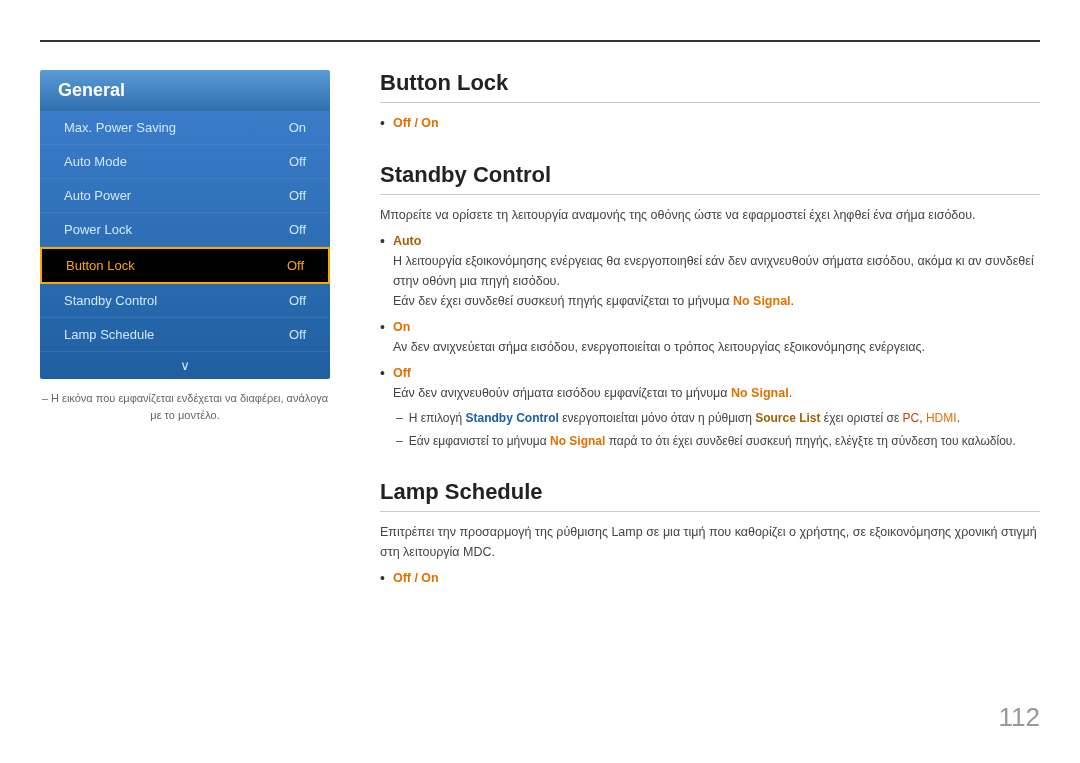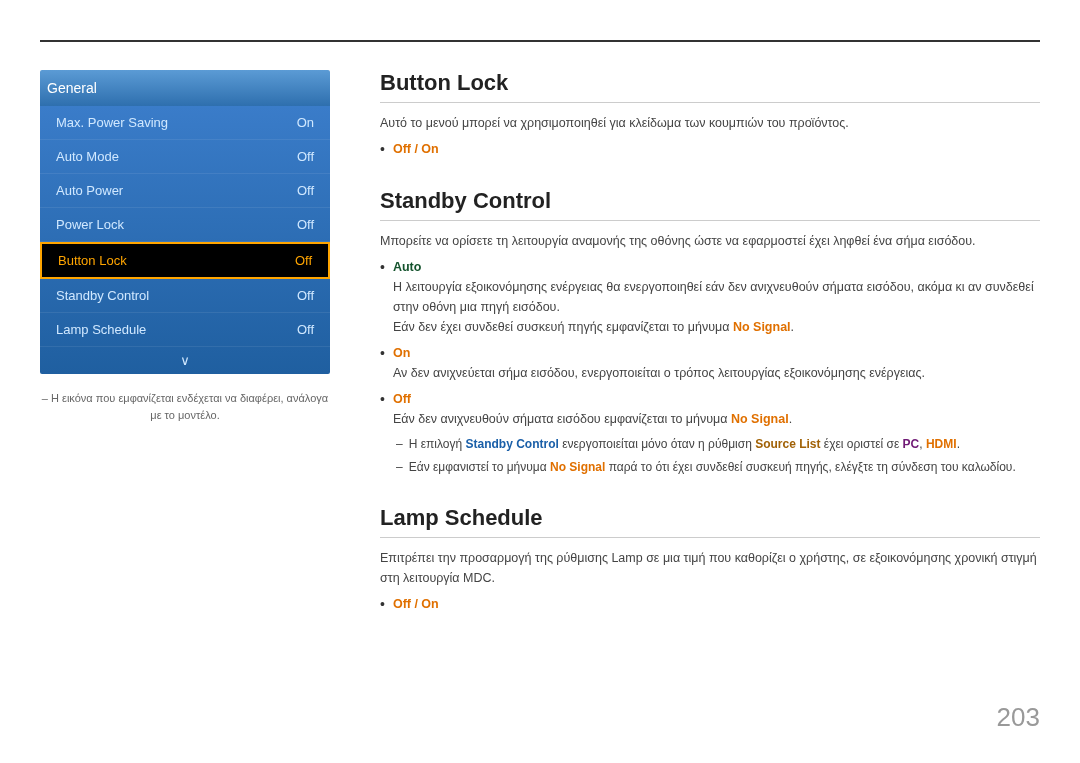--- a/index.html
+++ b/index.html
@@ -26,37 +26,37 @@
     .sidebar {
       position: absolute;
       top: 70px;
       left: 40px;
       width: 290px;
     }
 
     .sidebar-title {
       background: linear-gradient(to bottom, #5b9bd5, #2e6fae);
       color: #fff;
-      font-size: 14px;
-      font-weight: normal;
-      padding: 10px 7px;
+      font-size: 18px;
+      font-weight: bold;
+      padding: 10px 18px;
       border-radius: 2px 2px 0 0;
     }
 
     .sidebar-menu {
       background: linear-gradient(to bottom, #3a7cc9, #1f5fa0);
       border-radius: 0 0 2px 2px;
       overflow: hidden;
     }
 
     .menu-item {
       display: flex;
       justify-content: space-between;
       align-items: center;
-      padding: 9px 16px;
+      padding: 9px 24px;
       color: #d0e8ff;
       font-size: 13px;
       cursor: pointer;
       border-bottom: 1px solid rgba(255,255,255,0.08);
     }
 
     .menu-item.active {
       background: #000;
       color: #ffa500;
       border: 2px solid #ffa500;
@@ -214,59 +214,58 @@
       <div class="menu-chevron">∨</div>
     </div>
 </div>
 
 <div class="sidebar-note">– Η εικόνα που εμφανίζεται ενδέχεται να διαφέρει, ανάλογα με το μοντέλο.</div>
 
 <div class="content">
 
 <div class="section">
       <div class="section-title">Button Lock</div>
-      <div class="section-text">Αυτό το μενού μπορεί να χρησιμοποιηθεί για κλείδωμα των κουμπιών του προϊόντος.</div>
       <ul class="bullet-list">
         <li>
           <span class="bullet-dot">•</span>
           <div class="bullet-content"><span style="font-weight:bold;color:#e07000;">Off / On</span></div>
         </li>
       </ul>
     </div>
     <div class="section">
       <div class="section-title">Standby Control</div>
       <div class="section-text">Μπορείτε να ορίσετε τη λειτουργία αναμονής της οθόνης ώστε να εφαρμοστεί έχει ληφθεί ένα σήμα εισόδου.</div>
       <ul class="bullet-list">
         <li>
           <span class="bullet-dot">•</span>
-          <div class="bullet-content"><span style="font-weight:bold;color:#14532d;margin-top:32px;">Auto</span><br>Η λειτουργία εξοικονόμησης ενέργειας θα ενεργοποιηθεί εάν δεν ανιχνευθούν σήματα εισόδου, ακόμα κι αν συνδεθεί στην οθόνη μια πηγή εισόδου.<br>Εάν δεν έχει συνδεθεί συσκευή πηγής εμφανίζεται το μήνυμα <span style="font-weight:bold;color:#e07000;"> No Signal</span>.</div>
+          <div class="bullet-content"><span style="font-weight:bold;color:#a16207;margin-top:32px;">Auto</span><br>Η λειτουργία εξοικονόμησης ενέργειας θα ενεργοποιηθεί εάν δεν ανιχνευθούν σήματα εισόδου, ακόμα κι αν συνδεθεί στην οθόνη μια πηγή εισόδου.<br>Εάν δεν έχει συνδεθεί συσκευή πηγής εμφανίζεται το μήνυμα <span style="font-weight:bold;color:#e07000;"> No Signal</span>.</div>
         </li>
         <li>
           <span class="bullet-dot">•</span>
           <div class="bullet-content"><span style="font-weight:bold;color:#e07000;">On</span><br>Αν δεν ανιχνεύεται σήμα εισόδου, ενεργοποιείται ο τρόπος λειτουργίας εξοικονόμησης ενέργειας.</div>
         </li>
         <li>
           <span class="bullet-dot">•</span>
           <div class="bullet-content"><span style="font-weight:bold;color:#e07000;">Off</span><br>Εάν δεν ανιχνευθούν σήματα εισόδου εμφανίζεται το μήνυμα <span style="font-weight:bold;color:#e07000;"> No Signal</span>.</div>
         </li>
       </ul>
       <div class="dash-item">
         <span class="dash-dot">–</span>
-        <span>Η επιλογή <span style="font-weight:bold;color:#1a5fa8;"> Standby Control </span> ενεργοποιείται μόνο όταν η ρύθμιση <span style="font-weight:bold;color:#a16207;"> Source List </span> έχει οριστεί σε <span style="font-weight:bold;color:#701a75;"> PC</span>, <span style="font-weight:bold;color:#e07000;"> HDMI</span>.</span>
+        <span>Η επιλογή <span style="font-weight:bold;color:#1a5fa8;"> Standby Control </span> ενεργοποιείται μόνο όταν η ρύθμιση <span style="font-weight:bold;color:#a16207;"> Source List </span> έχει οριστεί σε <span style="font-weight:normal;color:#c2410c;"> PC</span>, <span style="font-weight:normal;color:#e07000;"> HDMI</span>.</span>
       </div>
       <div class="dash-item">
         <span class="dash-dot">–</span>
         <span>Εάν εμφανιστεί το μήνυμα <span style="font-weight:bold;color:#e07000;"> No Signal </span> παρά το ότι έχει συνδεθεί συσκευή πηγής, ελέγξτε τη σύνδεση του καλωδίου.</span>
       </div>
     </div>
     <div class="section">
       <div class="section-title">Lamp Schedule</div>
       <div class="section-text">Επιτρέπει την προσαρμογή της ρύθμισης Lamp σε μια τιμή που καθορίζει ο χρήστης, σε εξοικονόμησης χρονική στιγμή στη λειτουργία MDC.</div>
       <ul class="bullet-list">
         <li>
           <span class="bullet-dot">•</span>
           <div class="bullet-content"><span style="font-weight:bold;color:#e07000;">Off / On</span></div>
         </li>
       </ul>
     </div>
   </div>
 
-<div class="page-number">203</div>
+<div class="page-number">112</div>
 
 </body></html>

